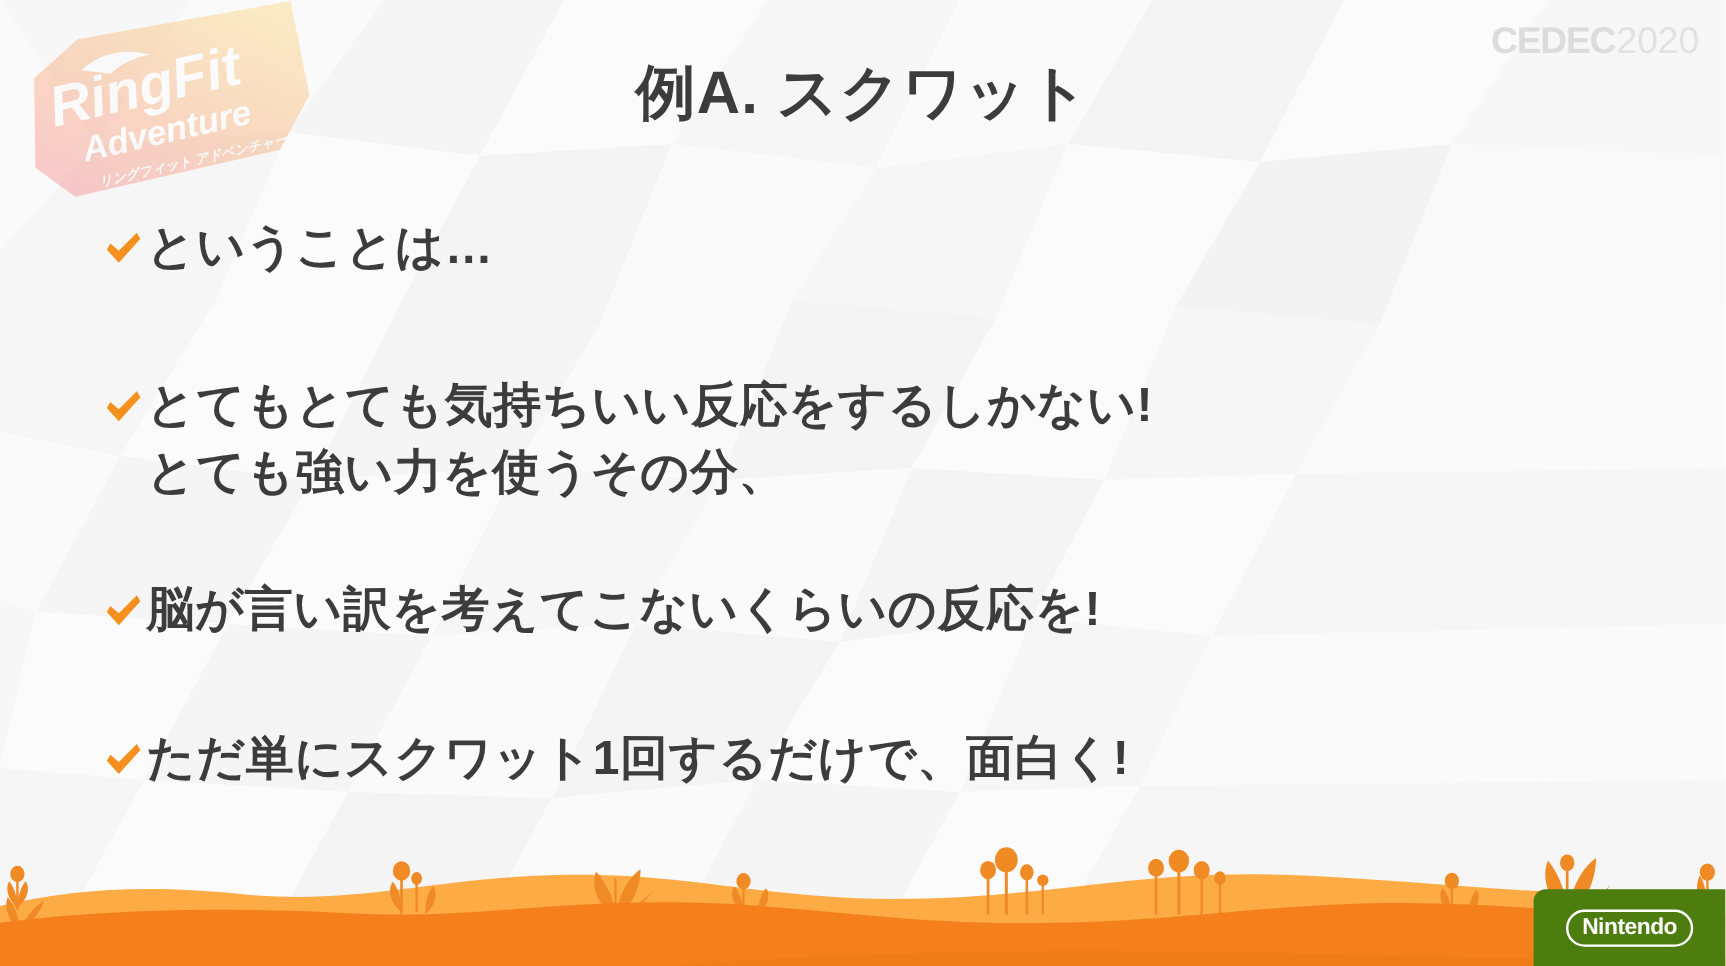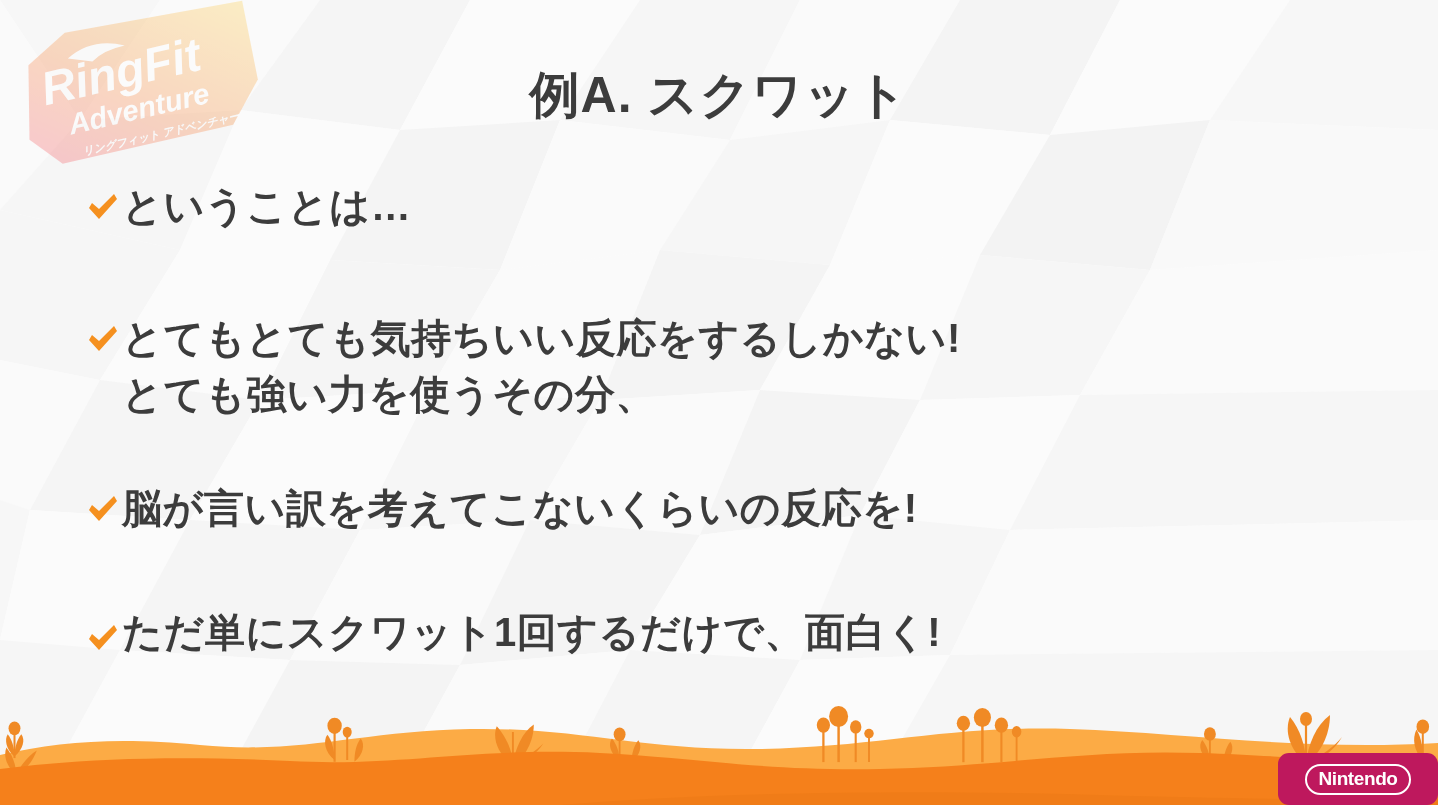--- a/index.html
+++ b/index.html
@@ -65,21 +65,21 @@
     font-weight: 300;
     color: #e2e2e2;
     letter-spacing: 0px;
     margin-left: 1px;
     font-family: "Liberation Sans", sans-serif;
   }
 
   
   .title {
     position: absolute;
-    top: 62px;
+    top: 44px;
     left: 0;
     width: 100%;
     text-align: center;
     font-size: 50px;
     font-weight: bold;
     color: #3c3c3c;
     letter-spacing: 1px;
     z-index: 5;
     font-family: "Liberation Sans", "DejaVu Sans", sans-serif;
   }
@@ -93,21 +93,21 @@
     z-index: 5;
   }
 
   .bullet {
     display: flex;
     align-items: flex-start;
   }
   .bullet-1 { margin-top: 0px; text-align: right; }
   .bullet-2 { margin-top: 76px; }
   .bullet-3 { margin-top: 58px; }
-  .bullet-4 { margin-top: 68px; align-items: center; }
+  .bullet-4 { margin-top: 68px; }
 
   .check {
     flex: 0 0 auto;
     width: 34px;
     height: 46px;
     margin-right: 2px;
     position: relative;
     top: 6px;
   }
 
@@ -131,28 +131,27 @@
     height: 120px;
     z-index: 4;
   }
 
   
   .nintendo {
     position: absolute;
     right: 0px;
     bottom: 0px;
     width: 160px;
-    height: 52px;
-    background: #be185d;
+    height: 64px;
+    background: #4d7c0f;
     border-top-left-radius: 10px;
     z-index: 9;
     display: flex;
     align-items: center;
     justify-content: center;
-    border-radius: 11px;
   }
   .nintendo-pill {
     border: 2.5px solid #ffffff;
     border-radius: 999px;
     padding: 2px 11px 3px 11px;
     display: flex;
     align-items: center;
   }
   .nintendo-text {
     color: #ffffff;
@@ -237,20 +236,24 @@
     </defs>
     <path d="M18,44 L58,16 L238,6 L244,86 L214,128 L40,146 L10,118 Z" fill="url(#rfaGrad)"></path>
     <g fill="#ffffff" font-family="Liberation Sans, sans-serif" font-style="italic" font-weight="bold">
       <text x="30" y="86" font-size="47" transform="rotate(-6 30 86)">RingFit</text>
       <text x="52" y="118" font-size="29" transform="rotate(-6 52 118)">Adventure</text>
       <text x="62" y="140" font-size="11" transform="rotate(-6 62 140)">リングフィット アドベンチャー</text>
     </g>
     <path d="M58,42 q26,-18 58,-6 q-22,2 -34,12 z" fill="#ffffff"></path>
   </svg>
 
+  <div class="cedec-logo">
+    <span class="cedec-bold">CEDEC</span>
+    <span class="cedec-year">2020</span>
+  </div>
 
   <div class="title">例A. スクワット</div>
 
   <div class="body">
 
     <div class="bullet bullet-1">
       <svg class="check" viewBox="0 0 34 34">
         <path d="M3,18 L6,13 L13,19 L28,4 L31,9 L13,29 Z" fill="#f5901f"></path>
       </svg>
       <div class="bullet-text">

